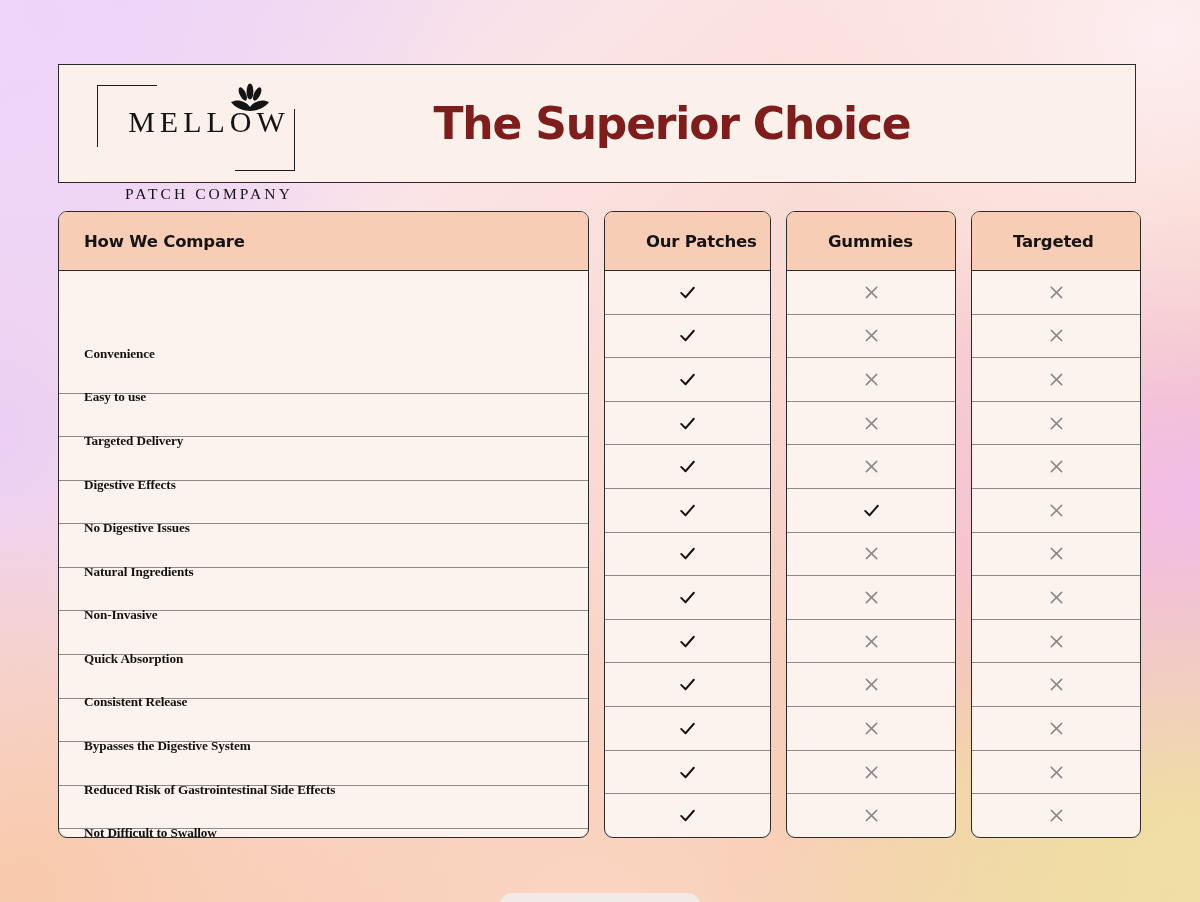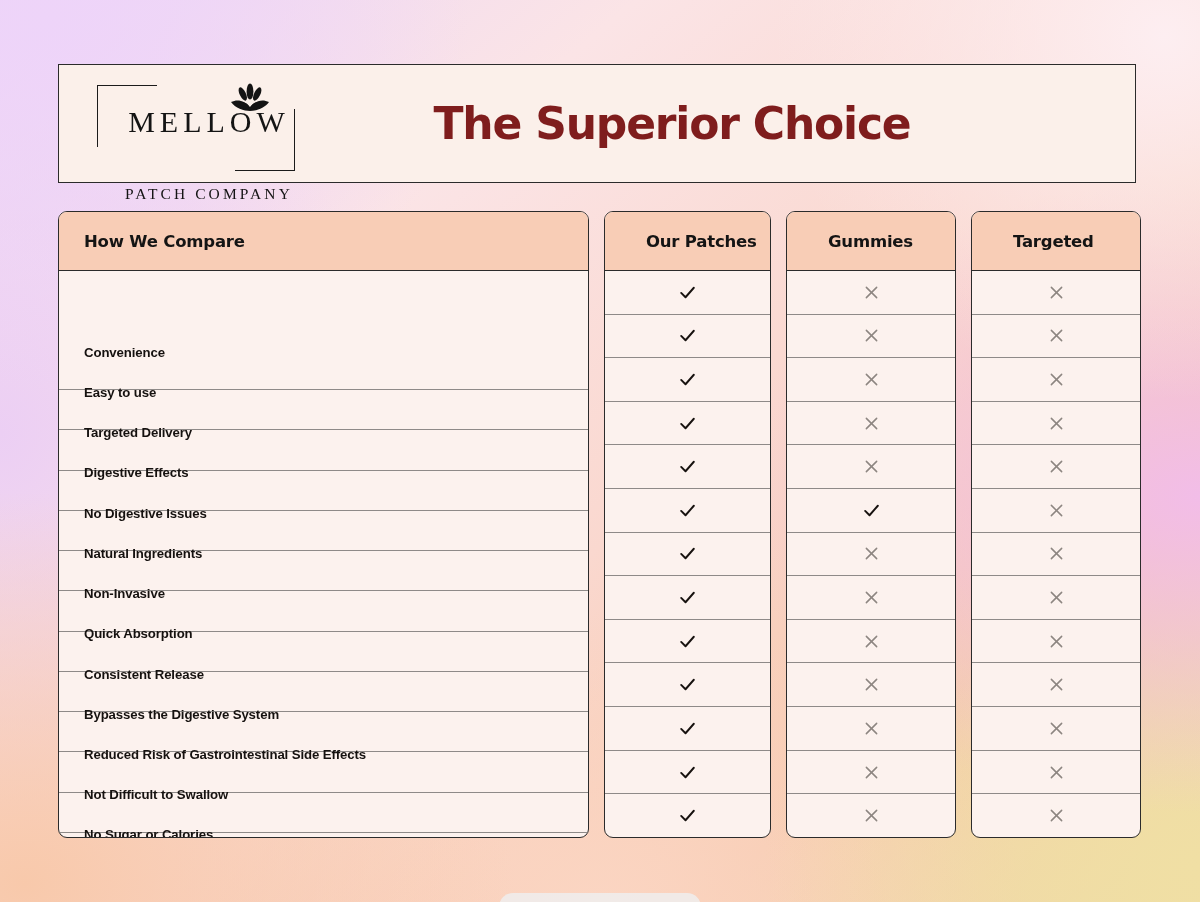--- a/index.html
+++ b/index.html
@@ -175,21 +175,21 @@
     flex: 1 1 0;
     display: flex;
     align-items: center;
     border-top: 1.5px solid #8e8a88;
     min-height: 0;
   }
   .col .cell:first-of-type { border-top: none; }
 
   .feature-cell {
     padding-left: 25px;
-    font-family: Liberation Sans, sans-serif;
+    font-family: Liberation Serif, serif;
     font-weight: 700;
     font-size: 13.2px;
     color: #15110f;
     letter-spacing: -0.1px;
     margin-top: 35px;
   }
 
   .mark-cell { justify-content: center; }
 
   .mark {
@@ -263,23 +263,20 @@
         </div>
         <div class="cell feature-cell">
           <span>Bypasses the Digestive System</span>
         </div>
         <div class="cell feature-cell">
           <span>Reduced Risk of Gastrointestinal Side Effects</span>
         </div>
         <div class="cell feature-cell">
           <span>Not Difficult to Swallow</span>
         </div>
-        <div class="cell feature-cell">
-          <span>No Sugar or Calories</span>
-        </div>
       </div>
   </div>
 
   <div class="col" id="col-0">
     <div class="col-head cmp-head">Our Patches</div>
     <div class="mark-list" style="display: flex; flex-direction: column; flex: 1 1 auto; min-height: 0px;">
         <div class="cell mark-cell">
           <svg class="mark yes" viewBox="0 0 24 24" fill="none" stroke="currentColor" stroke-width="2.4" stroke-linecap="round" stroke-linejoin="round">
             <path d="M4 12.5 L9.5 18 L20 6"></path>
           </svg>

